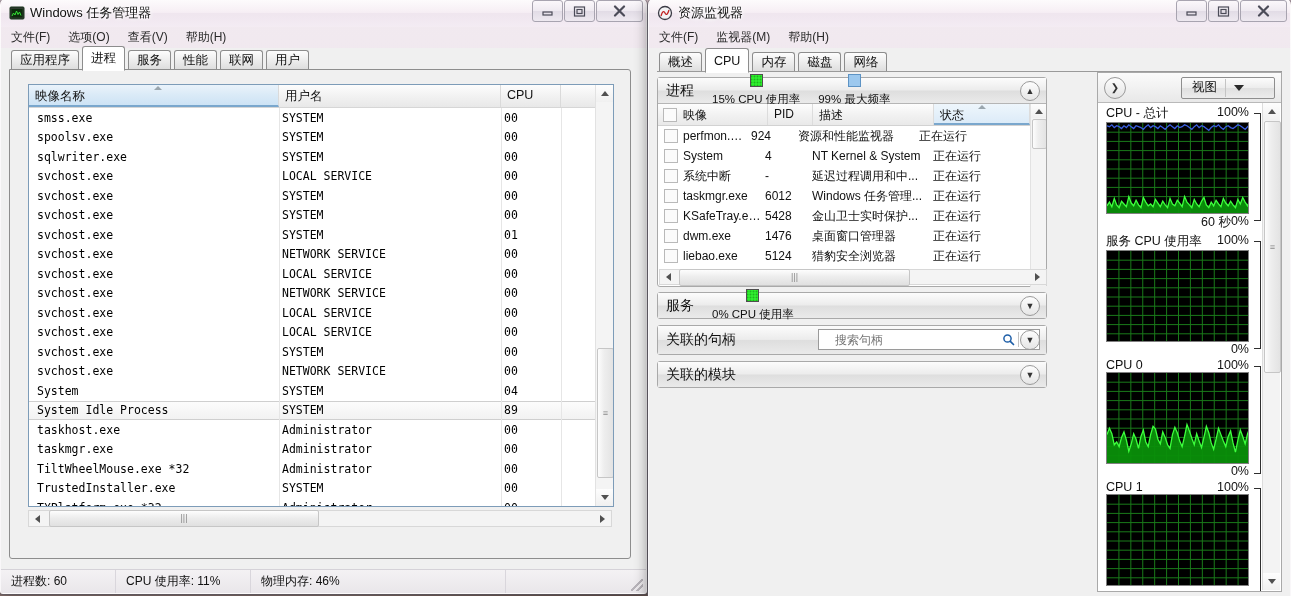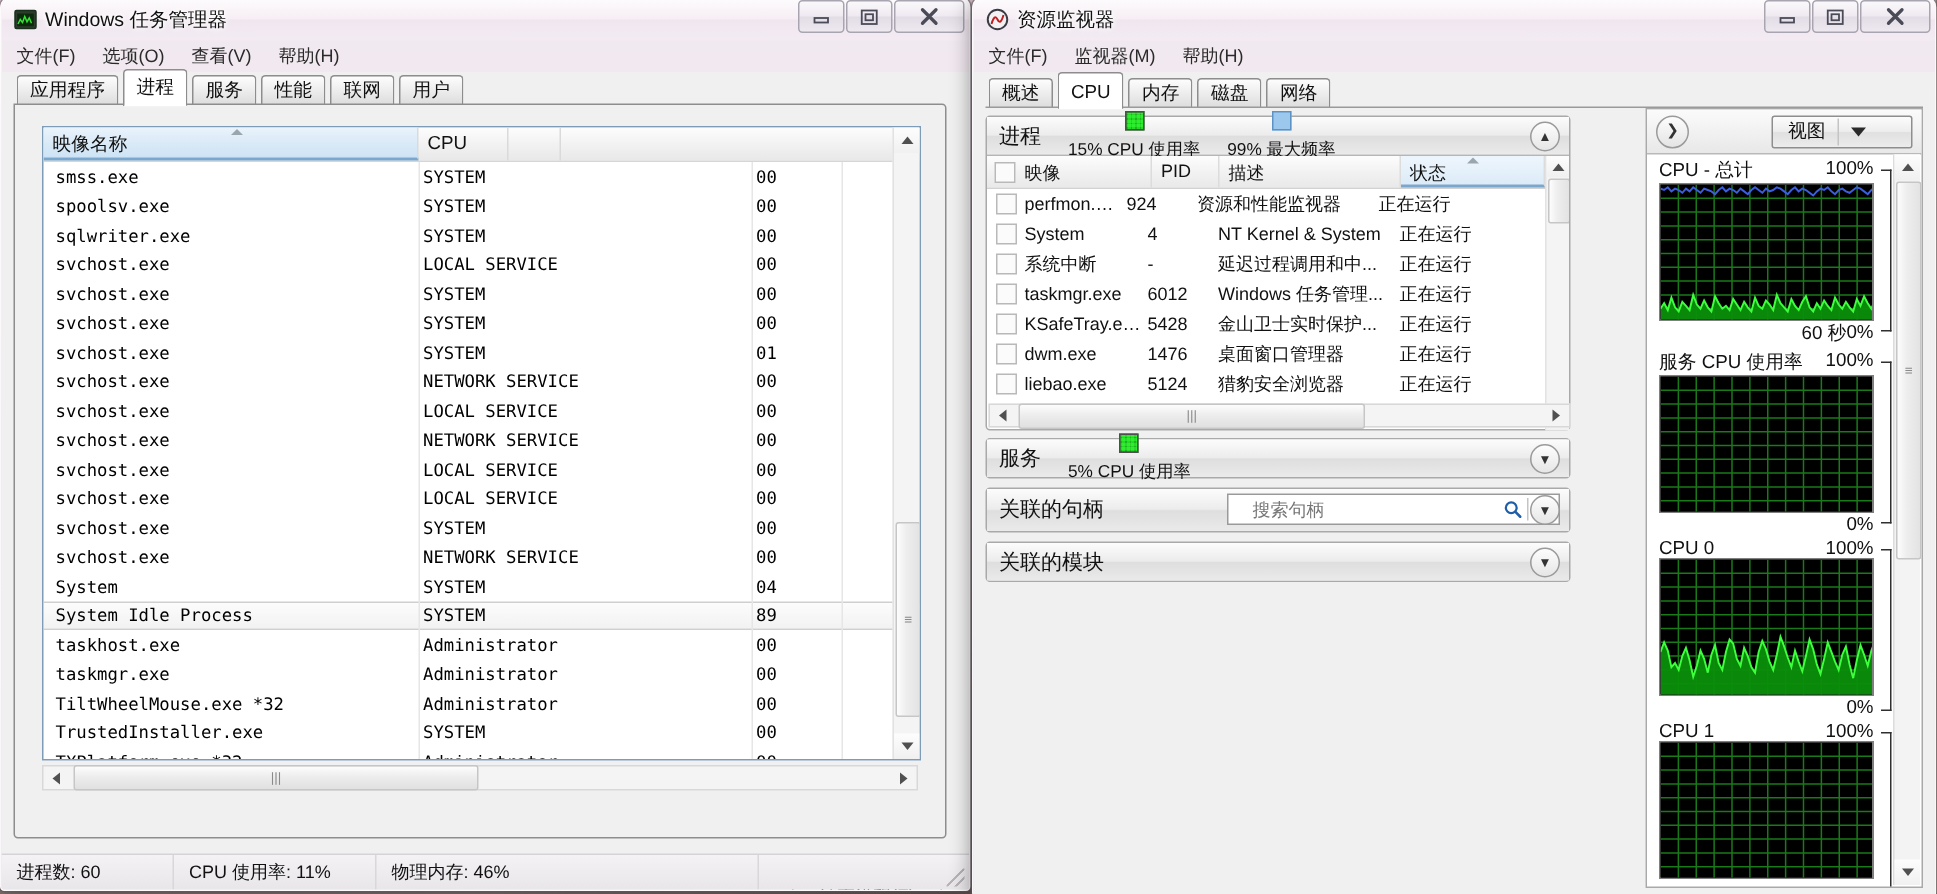--- a/index.html
+++ b/index.html
@@ -238,20 +238,21 @@
     </div>
 
     <div class="tabpanel">
 
       <div class="listbox">
         <div class="lv-head">
           <div class="hc sorted" style="width:250px">
             <span>映像名称</span>
             <span class="sortarrow"></span>
           </div>
+          <div class="hc" style="width:222px">用户名</div>
           <div class="hc" style="width:60px">CPU</div>
           <div class="hc" style="width:35px"></div>
         </div>
 
         <div class="lv-body" id="tm-rows">
           <div class="vcol" style="left:250px"></div>
           <div class="vcol" style="left:472px"></div>
           <div class="vcol" style="left:532px"></div>
         <div class="row">
               <div class="c-name">smss.exe</div>
@@ -551,21 +552,21 @@
               <i></i>
             </div>
         </div>
       </div>
 
       <div class="panel" style="position:absolute;left:0;top:220px;width:390px;height:27px;">
         <div class="panel-head" style="height:25px;border-bottom:none;">
           <span class="ph-title">服务</span>
           <span class="ph-legend">
             <span class="swatch sw-green"></span>
-            <span>5% CPU 使用率</span>
+            <span>0% CPU 使用率</span>
           </span>
           <span class="chev">▼</span>
         </div>
       </div>
 
       <div class="panel" style="position:absolute;left:0;top:253px;width:390px;height:30px;">
         <div class="panel-head" style="height:28px;border-bottom:none;">
           <span class="ph-title">关联的句柄</span>
           <div class="rm-search">
             <input type="text" placeholder="搜索句柄" style="">

